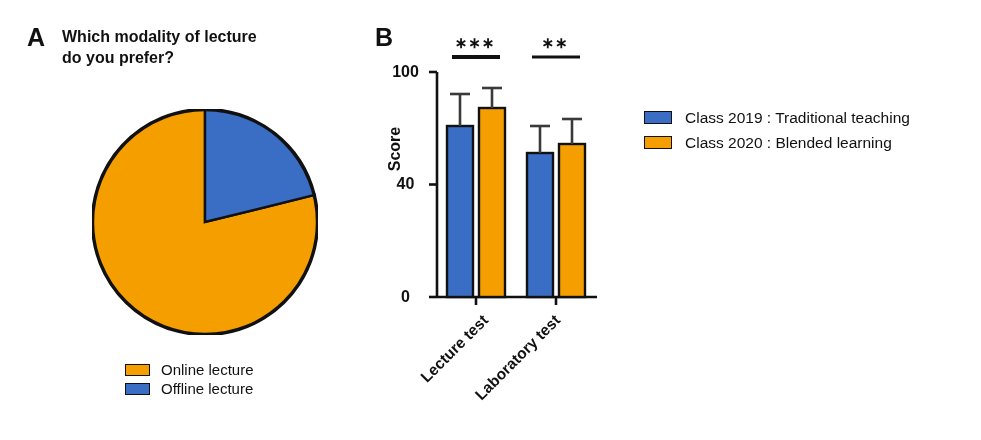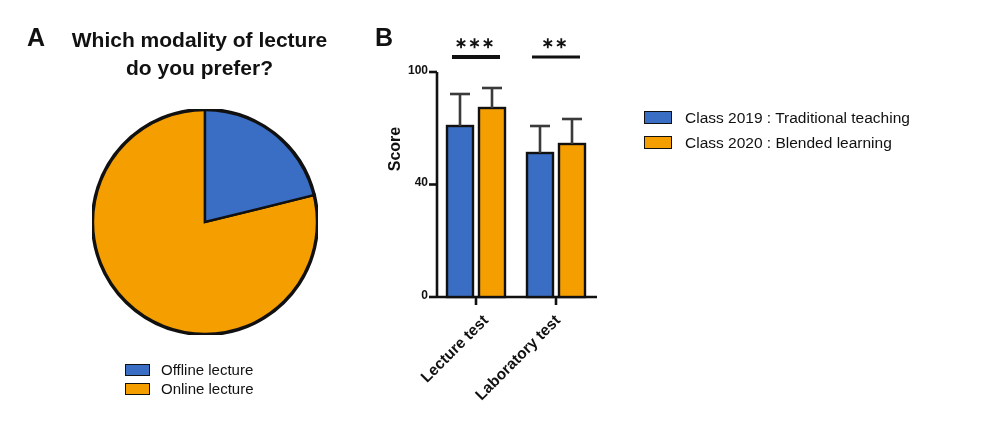--- a/index.html
+++ b/index.html
@@ -14,21 +14,21 @@
   .panel-letter{
     position:absolute;font-weight:bold;font-size:25px;color:#111;
     font-family:"Liberation Sans", sans-serif;line-height:1;
   }
   #panelA-letter{left:27px;top:25px;}
   #panelB-letter{left:375px;top:25px;}
 
   
   #panelA-title{
     position:absolute;left:62px;top:26px;width:275px;
-    text-align:center;font-size:21px;font-weight:bold;
+    font-size:16px;font-weight:bold;
     line-height:1.32;color:#111;
   }
   #pie-wrap{position:absolute;left:92px;top:109px;width:226px;height:226px;}
   #pie-svg{display:block;}
 
   #legendA{position:absolute;left:125px;top:362px;}
   .legend-row{display:flex;align-items:center;margin-bottom:4px;}
   .legend-swatch{
     width:25px;height:12px;border:1.6px solid #111;box-sizing:border-box;
     margin-right:11px;flex:0 0 auto;
@@ -38,21 +38,21 @@
   
   #panelB{position:absolute;left:0;top:0;width:660px;height:440px;}
   #panelB-svg{position:absolute;left:0;top:0;}
 
   .ylabel{
     position:absolute;left:355px;top:140px;width:80px;
     transform:rotate(-90deg);transform-origin:center center;
     text-align:center;font-size:16px;font-weight:bold;color:#111;
   }
   .ytick-label{
-    position:absolute;text-align:right;font-size:12px;font-weight:bold;color:#111;
+    position:absolute;text-align:center;font-size:16px;font-weight:bold;color:#111;
     line-height:1;
   }
   #ytick-100{left:383px;top:64px;width:45px;}
   #ytick-50 {left:383px;top:176px;width:45px;}
   #ytick-0  {left:383px;top:289px;width:45px;}
 
   .xtick-label{
     position:absolute;font-size:15.5px;font-weight:bold;color:#111;
     white-space:nowrap;transform:rotate(-45deg);transform-origin:right top;
     line-height:1;
@@ -90,26 +90,26 @@
 
       <path d="M 113 113 L 113 0 A 113 113 0 1 0 222.7 85.9 Z" fill="#f59e00" stroke="#111111" stroke-width="2.4"></path>
 
       <path d="M 113 113 L 113 0 A 113 113 0 0 1 222.7 85.9 Z" fill="#3a6dc4" stroke="#111111" stroke-width="2.4"></path>
       <circle cx="113" cy="113" r="112" fill="none" stroke="#111111" stroke-width="2.4"></circle>
     </svg>
   </div>
 
   <div id="legendA">
     <div class="legend-row">
+      <span class="legend-swatch" style="background:#f59e00"></span>
+      <span class="legend-text">Online lecture</span>
+    </div>
+    <div class="legend-row">
       <span class="legend-swatch" style="background:#3a6dc4"></span>
       <span class="legend-text">Offline lecture</span>
-    </div>
-    <div class="legend-row">
-      <span class="legend-swatch" style="background:#f59e00"></span>
-      <span class="legend-text">Online lecture</span>
     </div>
   </div>
 
   <div class="panel-letter" id="panelB-letter">B</div>
 
   <div id="panelB">
     <svg id="panelB-svg" width="660" height="440" viewBox="0 0 660 440">
 
       <line x1="437" y1="72" x2="437" y2="297" stroke="#111111" stroke-width="2.6"></line>
       <line x1="437" y1="297" x2="597" y2="297" stroke="#111111" stroke-width="2.6"></line>

